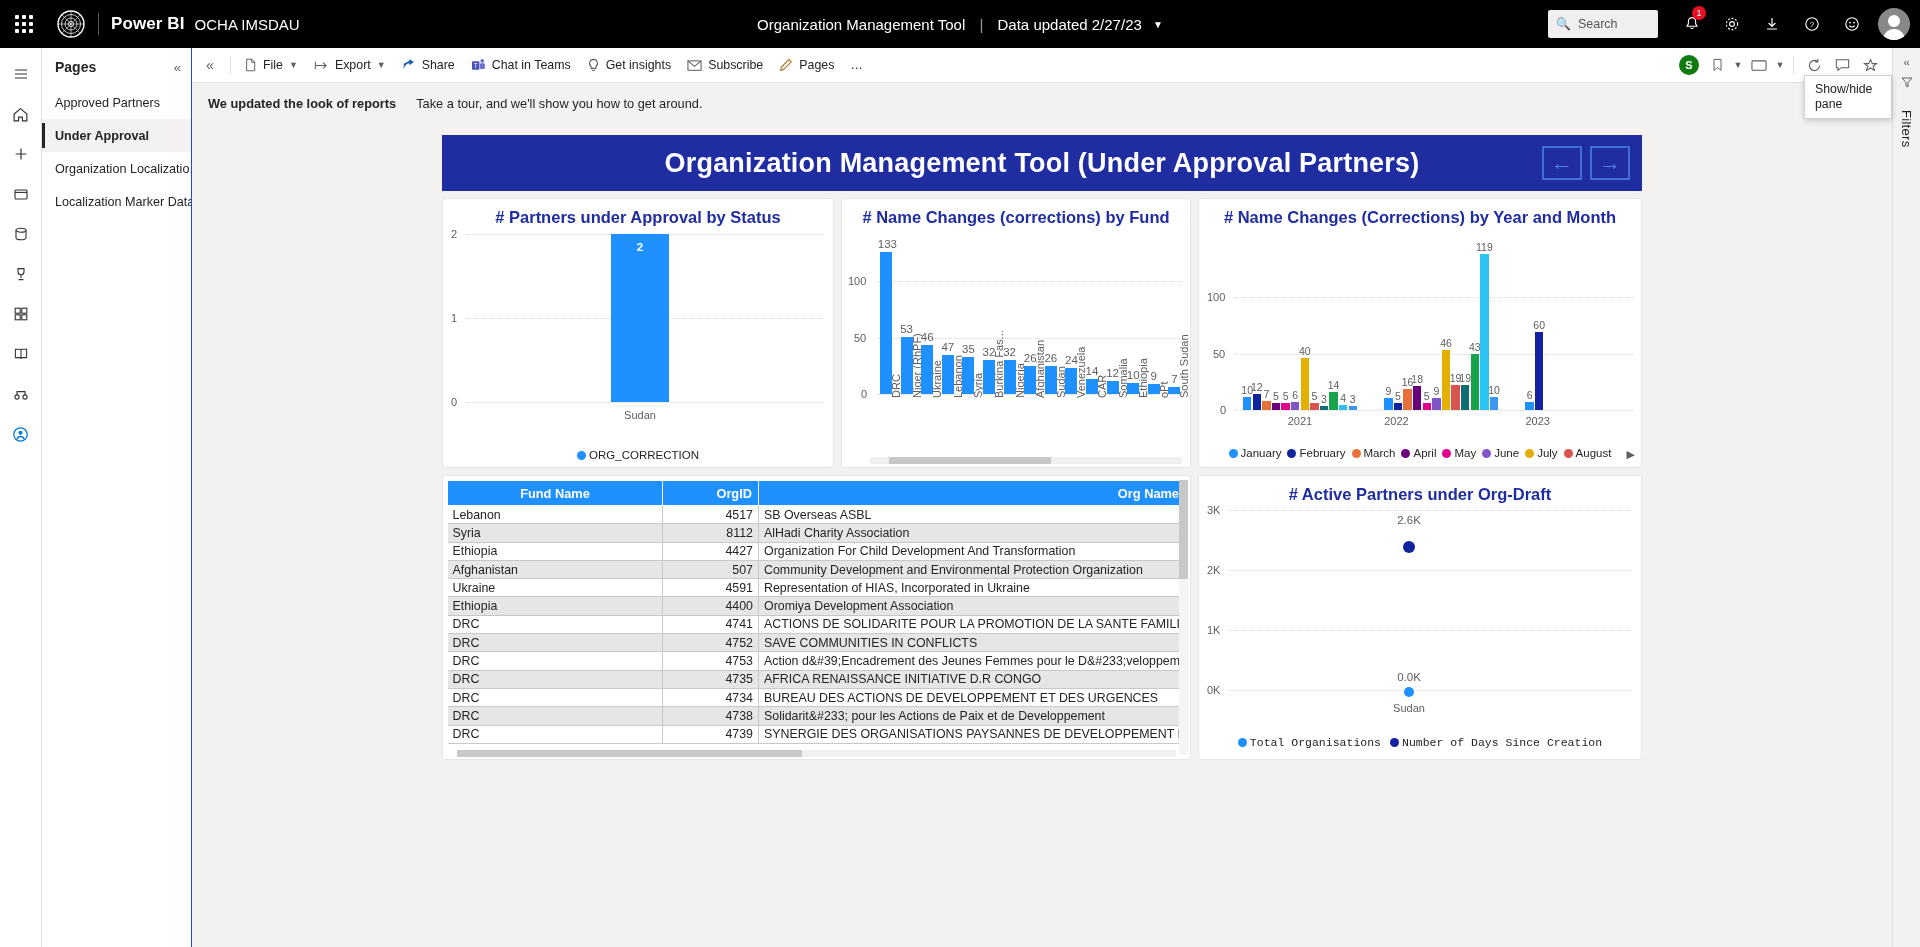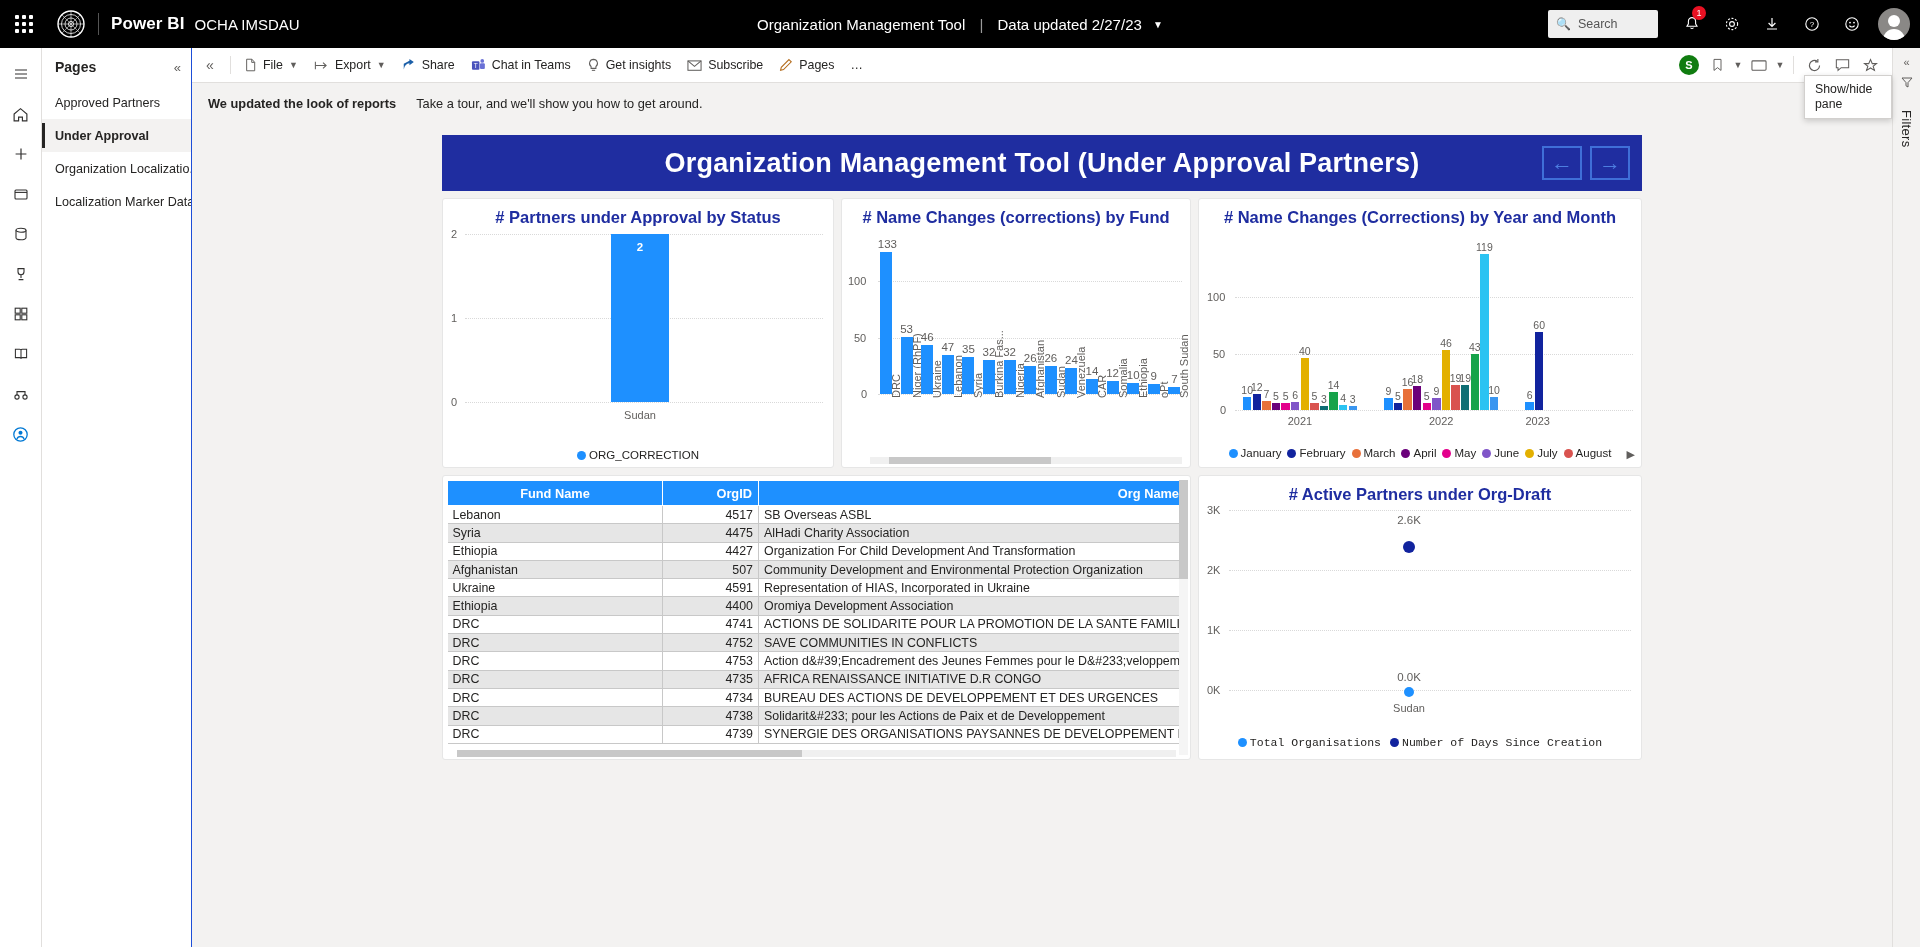--- a/index.html
+++ b/index.html
@@ -670,21 +670,21 @@
                   <div class="bar" style="left: 252.4px; width: 8.4px; height: 24.8462px; bottom: 21px; background: rgb(217, 83, 79);"></div>
                   <div class="bar-lbl" style="left: 246.4px; width: 20.4px; top: 141.154px; font-size: 10.5px;">19</div>
                   <div class="bar" style="left: 262px; width: 8.4px; height: 24.8462px; bottom: 21px; background: rgb(14, 110, 116);"></div>
                   <div class="bar-lbl" style="left: 256px; width: 20.4px; top: 141.154px; font-size: 10.5px;">19</div>
                   <div class="bar" style="left: 271.6px; width: 8.4px; height: 56.2308px; bottom: 21px; background: rgb(22, 163, 74);"></div>
                   <div class="bar-lbl" style="left: 265.6px; width: 20.4px; top: 109.769px; font-size: 10.5px;">43</div>
                   <div class="bar" style="left: 281.2px; width: 8.4px; height: 155.615px; bottom: 21px; background: rgb(43, 195, 242);"></div>
                   <div class="bar-lbl" style="left: 275.2px; width: 20.4px; top: 10.3846px; font-size: 10.5px;">119</div>
                   <div class="bar" style="left: 290.8px; width: 8.4px; height: 13.0769px; bottom: 21px; background: rgb(58, 150, 240);"></div>
                   <div class="bar-lbl" style="left: 284.8px; width: 20.4px; top: 152.923px; font-size: 10.5px;">10</div>
-                  <div class="axis-label" style="left: 185.2px; width: 114px; text-align: center; top: 184px;">2022</div>
+                  <div class="axis-label" style="left: 185.2px; width: 114px; text-align: left; top: 184px;">2022</div>
                   <div class="bar" style="left: 326.4px; width: 8.4px; height: 7.84615px; bottom: 21px; background: rgb(30, 144, 255);"></div>
                   <div class="bar-lbl" style="left: 320.4px; width: 20.4px; top: 158.154px; font-size: 10.5px;">6</div>
                   <div class="bar" style="left: 336px; width: 8.4px; height: 78.4615px; bottom: 21px; background: rgb(17, 35, 158);"></div>
                   <div class="bar-lbl" style="left: 330px; width: 20.4px; top: 87.5385px; font-size: 10.5px;">60</div>
                   <div class="axis-label" style="left: 326.4px; width: 18px; text-align: center; top: 184px;">2023</div>
                 </div>
             </div>
             <div class="legend" style="bottom:8px; gap:6px;">
               <span class="li">
                   <span class="dot" style="background:#1e90ff"></span>
@@ -740,21 +740,21 @@
                 </tr>
               </thead>
               <tbody id="tblbody">
                   <tr>
                     <td>Lebanon</td>
                     <td class="num sep">4517</td>
                     <td class="sep">SB Overseas ASBL</td>
                   </tr>
                   <tr class="alt">
                     <td>Syria</td>
-                    <td class="num sep">4475</td>
+                    <td class="num sep">8112</td>
                     <td class="sep">AlHadi Charity Association</td>
                   </tr>
                   <tr>
                     <td>Ethiopia</td>
                     <td class="num sep">4427</td>
                     <td class="sep">Organization For Child Development And Transformation</td>
                   </tr>
                   <tr class="alt">
                     <td>Afghanistan</td>
                     <td class="num sep">507</td>

